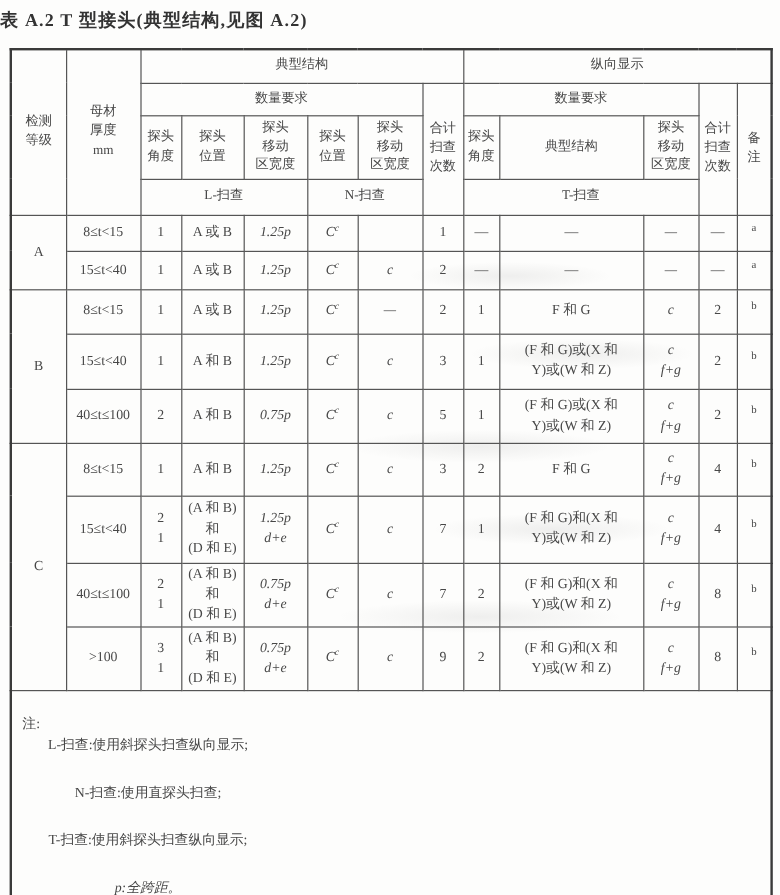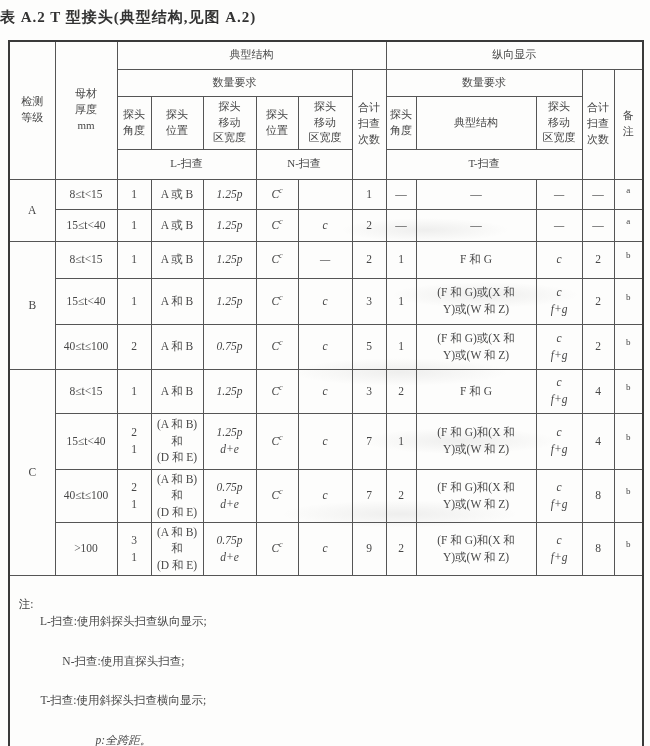--- a/index.html
+++ b/index.html
@@ -271,21 +271,21 @@
       <td class="remark"><sup>b</sup></td>
     </tr>
 
     <tr style="height:95px">
       <td colspan="13" class="notes-cell">
         <div class="notes">
           <span class="notes-label">注:</span>
           <div class="note-lines">
             <div class="note-line">L-扫查:使用斜探头扫查纵向显示;</div>
             <div class="note-line">N-扫查:使用直探头扫查;</div>
-            <div class="note-line">T-扫查:使用斜探头扫查横向显示;</div>
+            <div class="note-line">T-扫查:使用斜探头扫查纵向显示;</div>
             <div class="note-line math">p:全跨距。</div>
           </div>
         </div>
       </td>
     </tr>
 
   </tbody>
 </table>
 
 <div class="smudge" style="left:340px;top:218px;width:170px;height:24px;"></div>

